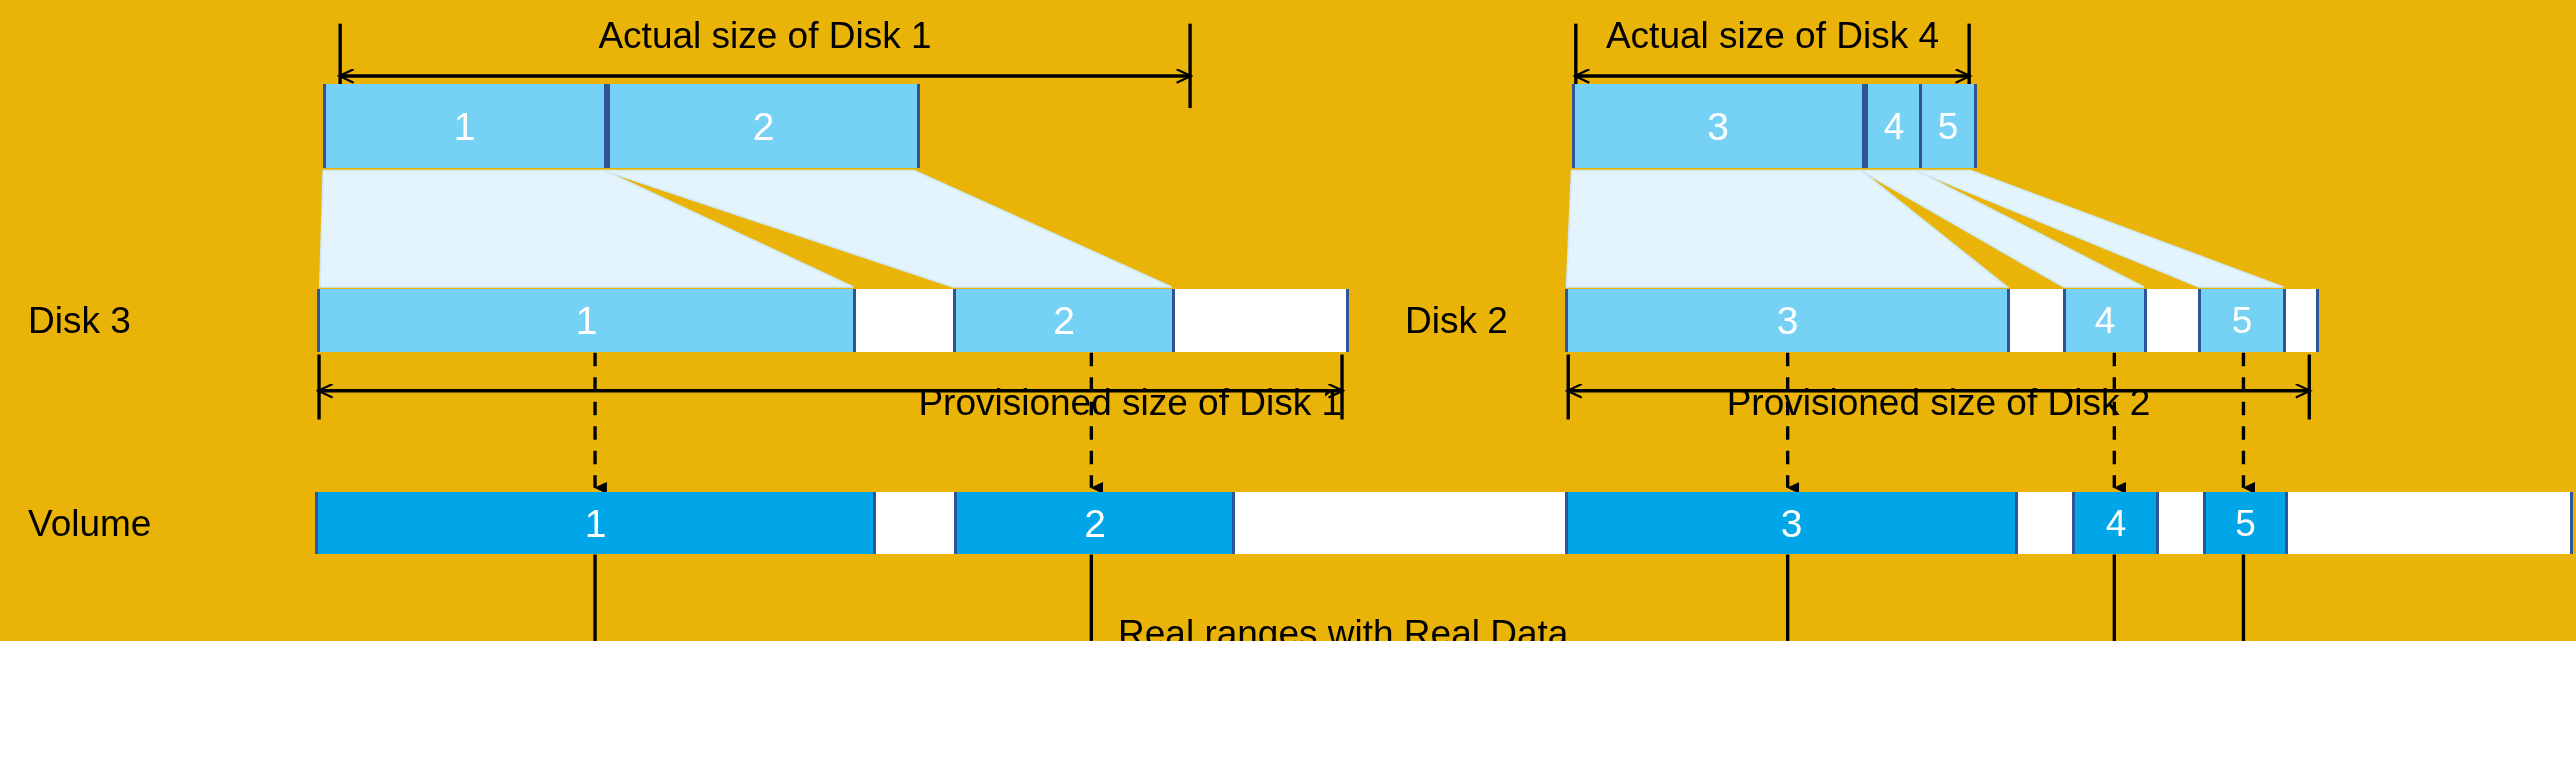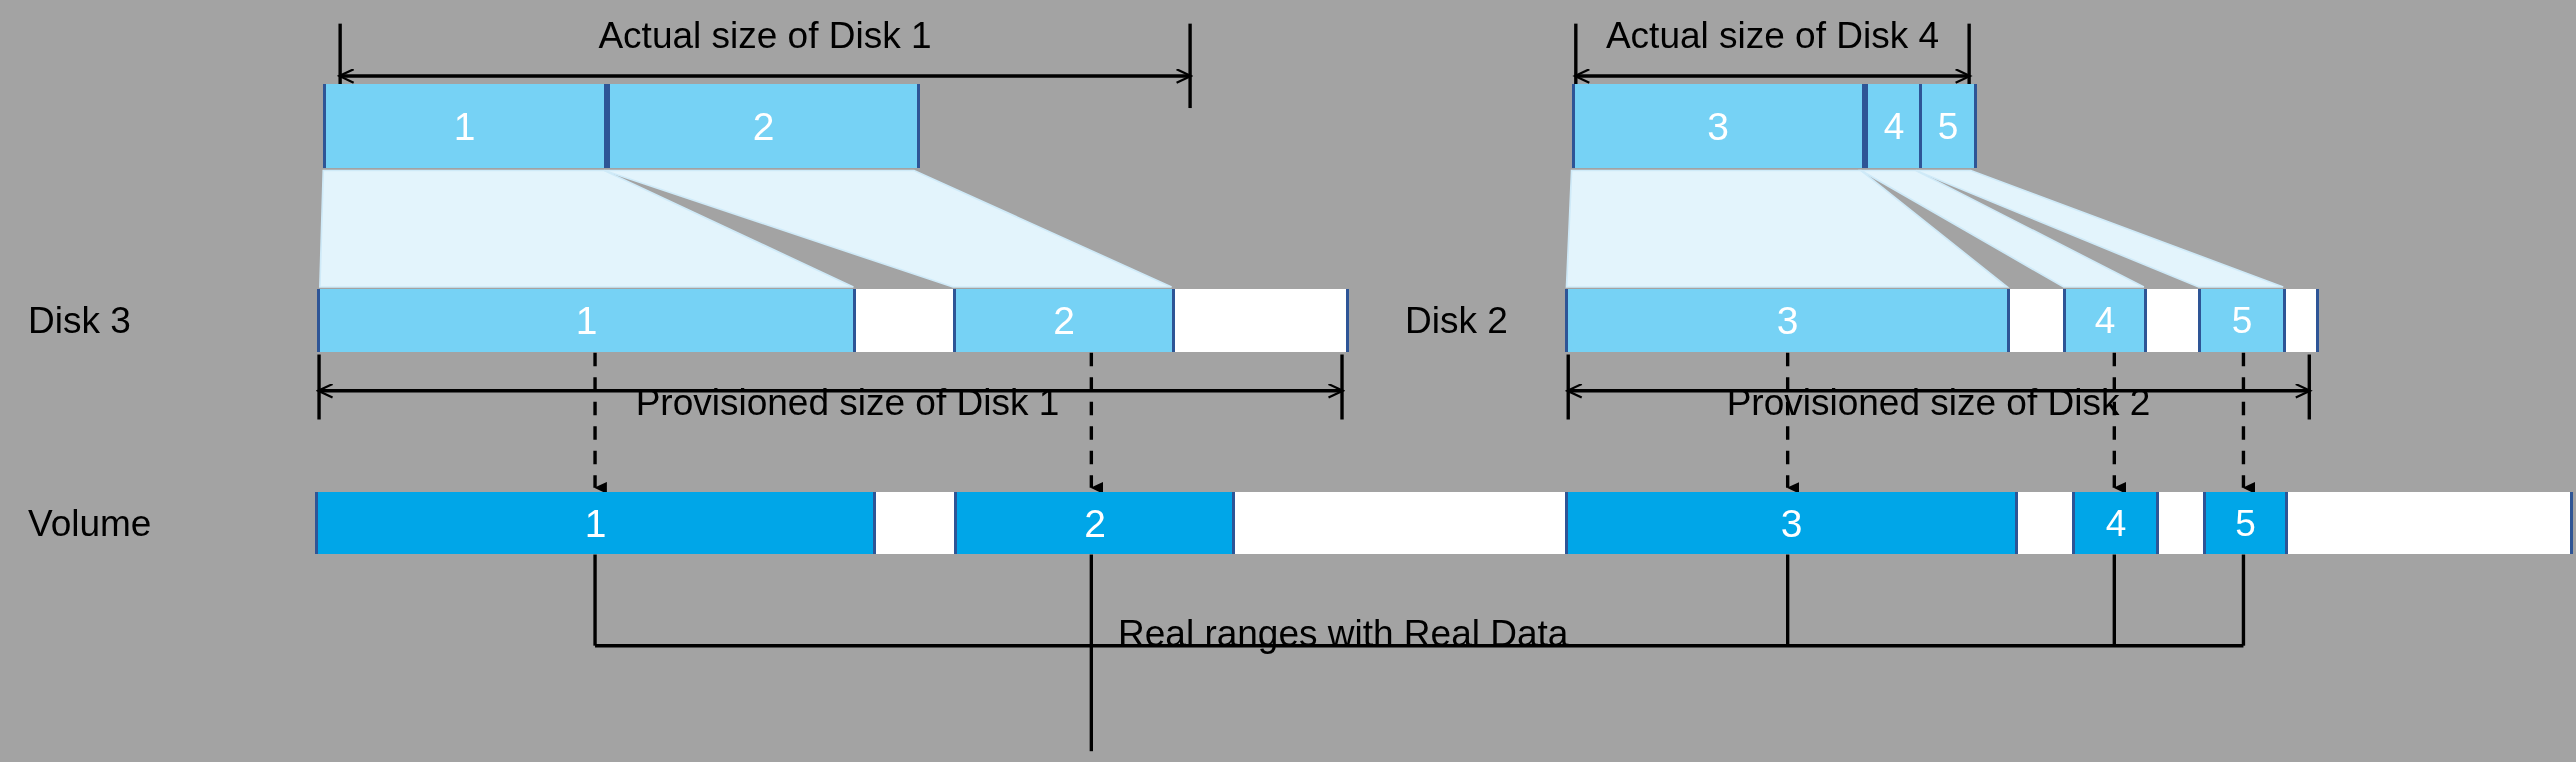--- a/index.html
+++ b/index.html
@@ -1,17 +1,17 @@
 <!DOCTYPE html>
 <html style="font-size:13.5px"><head>
 <meta charset="utf-8">
 <style>
   html,body{margin:0;padding:0;background:#ffffff;}
   body{font-family:"Liberation Sans",sans-serif;}
-  #stage{position:relative;width:2576px;height:762px;background:#a3a3a3;overflow:hidden;}
+  #stage{position:relative;width:2576px;height:641px;background:#eab308;overflow:hidden;}
 
   
   .bar{position:absolute;box-sizing:border-box;border:3.4px solid #2e5596;background:#ffffff;}
   .seg{position:absolute;box-sizing:border-box;}
   .seg.top{background:#76d2f5;border-left:3.4px solid #2e5596;border-right:3.4px solid #2e5596;}
   .seg.mid{background:#76d2f5;border-left:3.4px solid #2e5596;border-right:3.4px solid #2e5596;}
   .seg.vol{background:#00a6e8;border-left:3.4px solid #2e5596;border-right:3.4px solid #2e5596;}
   .seg.blank{background:#ffffff;border-left:3.4px solid #2e5596;border-right:3.4px solid #2e5596;}
   .seg-label{position:absolute;left:0;right:0;top:50%;transform:translateY(-50%);
              text-align:center;color:#ffffff;font-size:39px;line-height:1;
@@ -101,21 +101,21 @@
       <line x1="2658" y1="657" x2="2658" y2="765"></line>
       <line x1="705" y1="765" x2="2658" y2="765"></line>
       <line x1="1293" y1="765" x2="1293" y2="890"></line>
     </g>
   </svg>
 
   <div class="dimcaption" style="left:340px;top:17px;width:850px;">Actual size of Disk 1</div>
 
   <div class="dimcaption" style="left:1576px;top:17px;width:393px;">Actual size of Disk 4</div>
 
-  <div class="dimcaption" style="left:336px;top:384px;width:1023px;">Provisioned size of Disk 1</div>
+  <div class="dimcaption" style="left:319px;top:384px;width:1023px;text-align:right;">Provisioned size of Disk 1</div>
 
   <div class="dimcaption" style="left:1568px;top:384px;width:741px;">Provisioned size of Disk 2</div>
 
   <div class="rowlabel" style="left:28px;top:302px;">Disk 3</div>
 
   <div class="rowlabel" style="left:1405px;top:302px;">Disk 2</div>
 
   <div class="rowlabel" style="left:28px;top:505px;">Volume</div>
 
   <div class="bar" style="left:323px;top:84px;width:591px;height:84px;">

